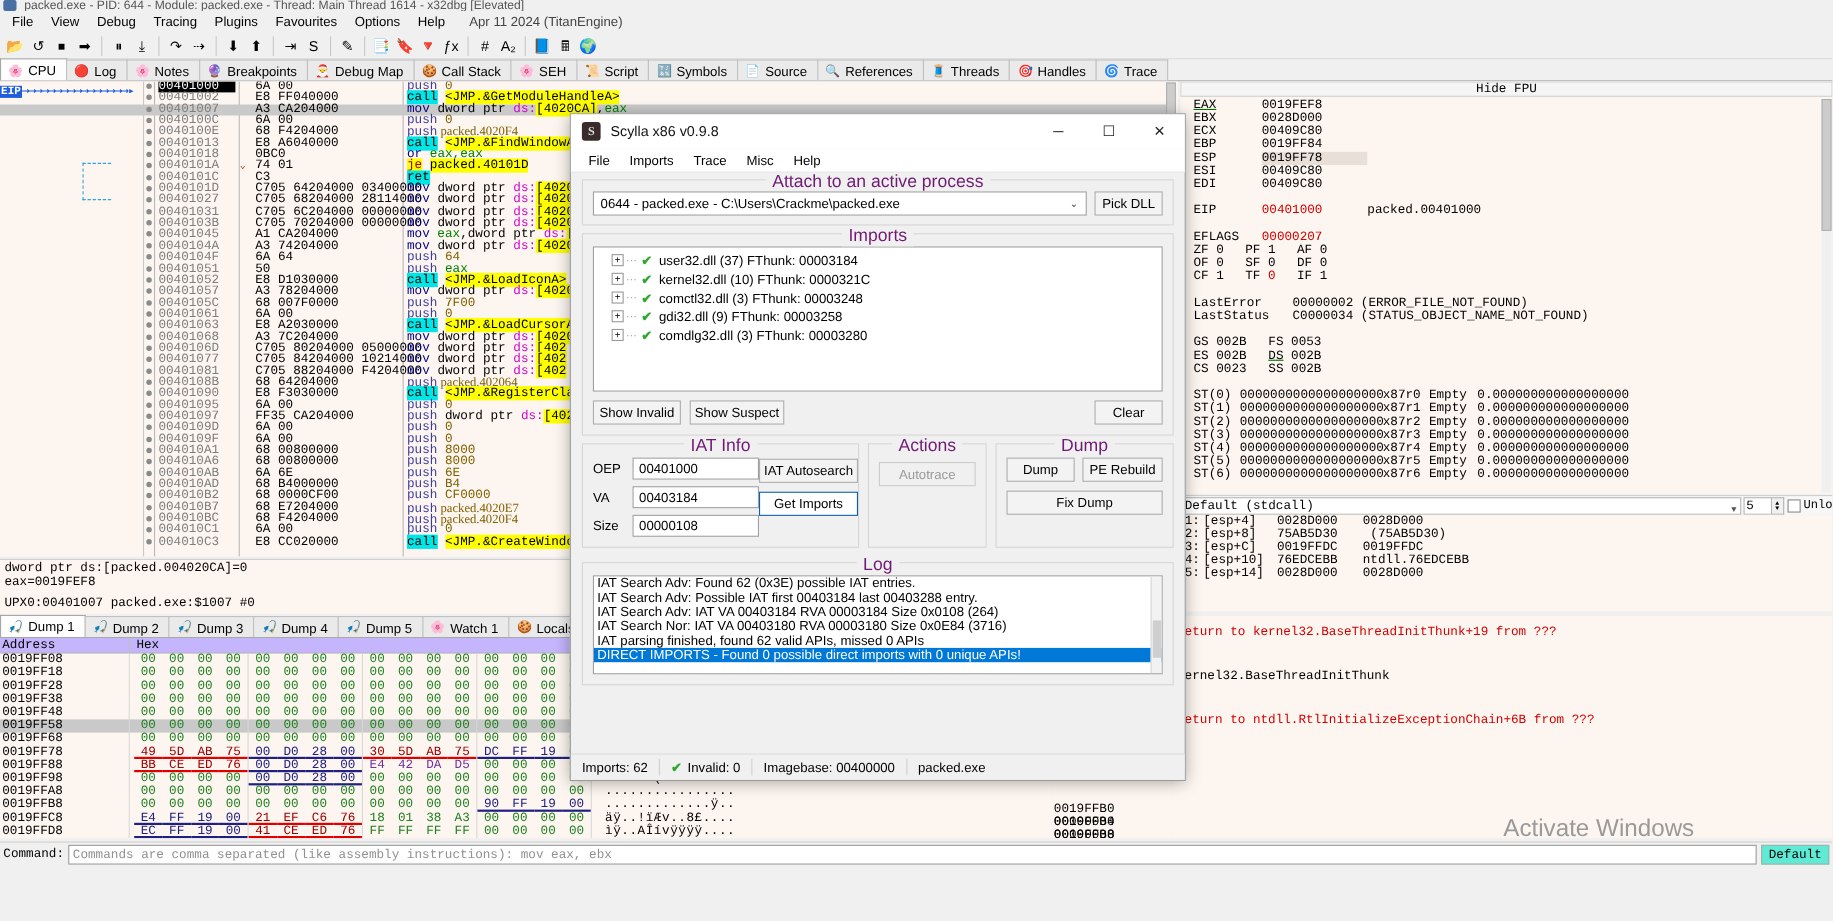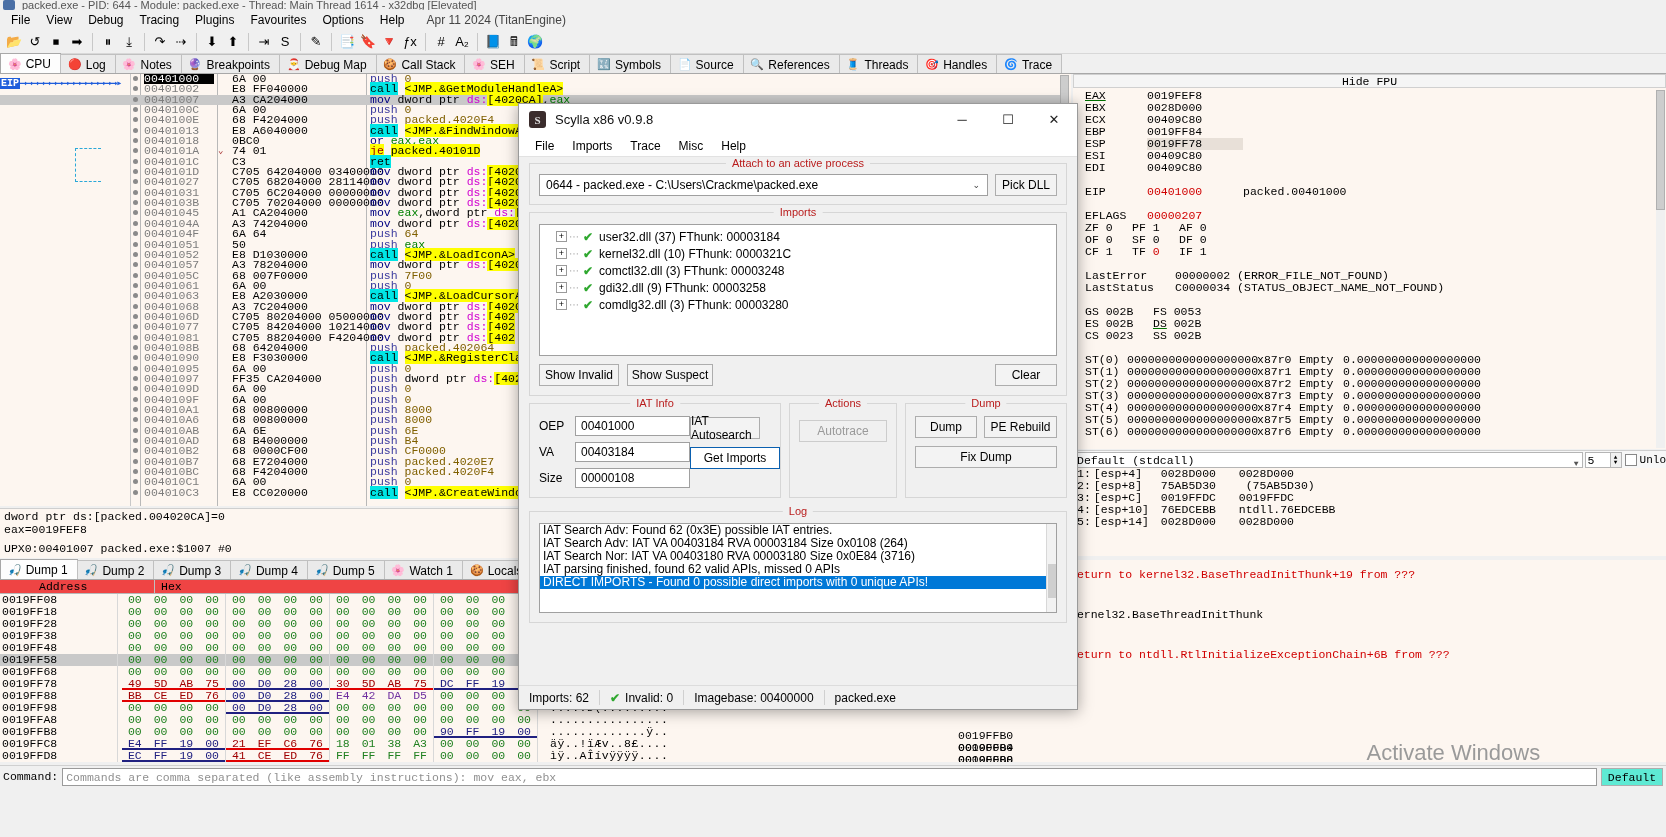--- a/index.html
+++ b/index.html
@@ -83,21 +83,21 @@
 
   .k-push  { color:#3b3b9e; }
   .k-mov   { color:#000080; }
   .k-call  { background:#00e5e5; color:#000; }
   .k-je    { background:#ffff00; color:#a00000; }
   .k-ret   { background:#00e5e5; color:#000; }
   .k-num   { color:#806000; }
   .k-reg   { color:#008000; }
   .k-ds    { color:#d000d0; }
   .k-mem   { background:#ffff00; color:#000; }
-  .k-str   { color:#806000; }
+  .k-str   { color:#806000;font-family:Liberation Serif, serif; }
   .k-or    { color:#000080; }
 
   .dscroll { position:absolute; right:2px; top:1px; width:9px; height:430px; background:#f0f0f0;}
   .dscroll .thumb{position:absolute; left:0; top:0; width:9px;height:46px;background:#cdcdcd;border:1px solid #b0b0b0;}
 
   
   .infobox {
     position:absolute; left:0; top:508px; width:1071px; height:48px;
     background:#fdf6f0; border-top:1px solid #cfcfcf;
     font-family:"Liberation Mono", monospace; font-size:11.5px;
@@ -113,22 +113,22 @@
   .dumptabs {
     position:absolute; left:0; top:560px; width:956px; height:20px;
     background:#f0f0f0; display:flex; align-items:flex-end;
     border-bottom:1px solid #a8a8a8; font-size:12px;
   }
   .dumpgrid {
     position:absolute; left:0; top:580px; width:956px; height:182px;
     background:#fdf6f0; overflow:hidden;
     font-family:"Liberation Mono", monospace; font-size:11.5px;
   }
-  .dhead { display:flex; height:14px; line-height:14px; background:#ef4444;
-           border-bottom:1px solid #b8b8b8; font-weight:normal; color:#000;padding-left:37px; }
+  .dhead { display:flex; height:14px; line-height:14px; background:#c4b5fd;
+           border-bottom:1px solid #b8b8b8; font-weight:normal; color:#000; }
   .dhead .h1{width:118px;padding-left:2px; border-right:1px solid #c0c0c0;}
   .dhead .h2{width:426px;padding-left:6px; border-right:1px solid #c0c0c0;}
   .dhead .h3{width:300px;padding-left:6px;}
   .dline { display:flex; height:12px; line-height:12px; }
   .dline .a { width:118px; padding-left:2px; color:#000; border-right:1px solid #d8d8d8;}
   .dline .hx { width:426px; display:flex; padding-left:4px;}
   .dline .hx .g{width:104px; display:flex; border-right:1px solid #d8d8d8;}
   .dline .hx .g span{width:26px; text-align:center;}
   .dline .as { width:300px; padding-left:6px; letter-spacing:0.5px; }
   .hx00 { color:#208020; }
@@ -232,21 +232,21 @@
   .sc-title .wbtns{margin-left:auto; display:flex; height:31px;}
   .sc-title .wbtn{width:46px;height:31px;display:flex;align-items:center;justify-content:center;
         font-size:13px;color:#222;}
   .sc-menu { height:22px; background:#fff; display:flex; align-items:center;
              padding-left:7px; font-size:12px; border-bottom:1px solid #e2e2e2;}
   .sc-menu .m{padding:2px 9px;}
   .sc-body { padding:6px 10px 0 10px; }
 
   .gbox { border:1px solid #d6d6d6; margin-bottom:7px; position:relative; padding:12px 9px 9px 9px; }
   .gbox > .glabel { position:absolute; top:-7px; left:50%; transform:translateX(-50%);
-                    background:#f0f0f0; padding:0 6px; font-size:11px; color:#b91c1c;}
+                    background:#f0f0f0; padding:0 6px; font-size:16px; color:#701a75;}
 
   .combo { height:22px; border:1px solid #a0a0a0; background:#fff; display:flex; align-items:center;
            padding-left:6px; font-size:12px; position:relative;}
   .combo .car{position:absolute; right:7px; top:5px; font-size:9px; color:#444;}
   .btn { height:22px; min-width:62px; border:1px solid #adadad; background:#f3f3f3;
          font-size:12px; display:flex; align-items:center; justify-content:center; }
   .btn.primary { border:1px solid #0a60b0; background:#fff; }
   .btn.disabled { color:#9a9a9a; background:#f0f0f0; border-color:#ccc; }
 
   .treebox { height:132px; border:1px solid #a0a0a0; background:#fff; padding:3px 2px;
@@ -1293,21 +1293,21 @@
               <div class="iatrow">
                 <div class="k">VA</div>
                 <div class="f">00403184</div>
               </div>
               <div class="iatrow" style="margin-bottom:0;">
                 <div class="k">Size</div>
                 <div class="f">00000108</div>
               </div>
             </div>
             <div style="width:92px;display:flex;flex-direction:column;gap:8px;padding-top:1px;">
-              <div class="btn" style="width:70px;">IAT Autosearch</div>
+              <div class="btn" style="width:90px;">IAT Autosearch</div>
               <div class="btn primary" style="width:90px;">Get Imports</div>
             </div>
           </div>
         </div>
 
         <div class="gbox" style="width:108px;padding-top:12px;">
           <div class="glabel">Actions</div>
           <div class="btn disabled" style="width:88px;margin:4px auto 0 auto;">Autotrace</div>
         </div>
 
@@ -1319,20 +1319,21 @@
           </div>
           <div class="btn" style="width:100%;margin-top:8px;">Fix Dump</div>
         </div>
       </div>
 
       <div class="gbox" style="margin-top:6px;padding-top:11px;">
         <div class="glabel">Log</div>
         <div class="logbox">
           <div id="log-lines">
               <div class="logline">IAT Search Adv: Found 62 (0x3E) possible IAT entries.</div>
+              <div class="logline">IAT Search Adv: Possible IAT first 00403184 last 00403288 entry.</div>
               <div class="logline">IAT Search Adv: IAT VA 00403184 RVA 00003184 Size 0x0108 (264)</div>
               <div class="logline">IAT Search Nor: IAT VA 00403180 RVA 00003180 Size 0x0E84 (3716)</div>
               <div class="logline">IAT parsing finished, found 62 valid APIs, missed 0 APIs</div>
               <div class="logline sel">DIRECT IMPORTS - Found 0 possible direct imports with 0 unique APIs!</div>
             </div>
           <div class="logscroll">
             <div class="th"></div>
           </div>
         </div>
       </div>

